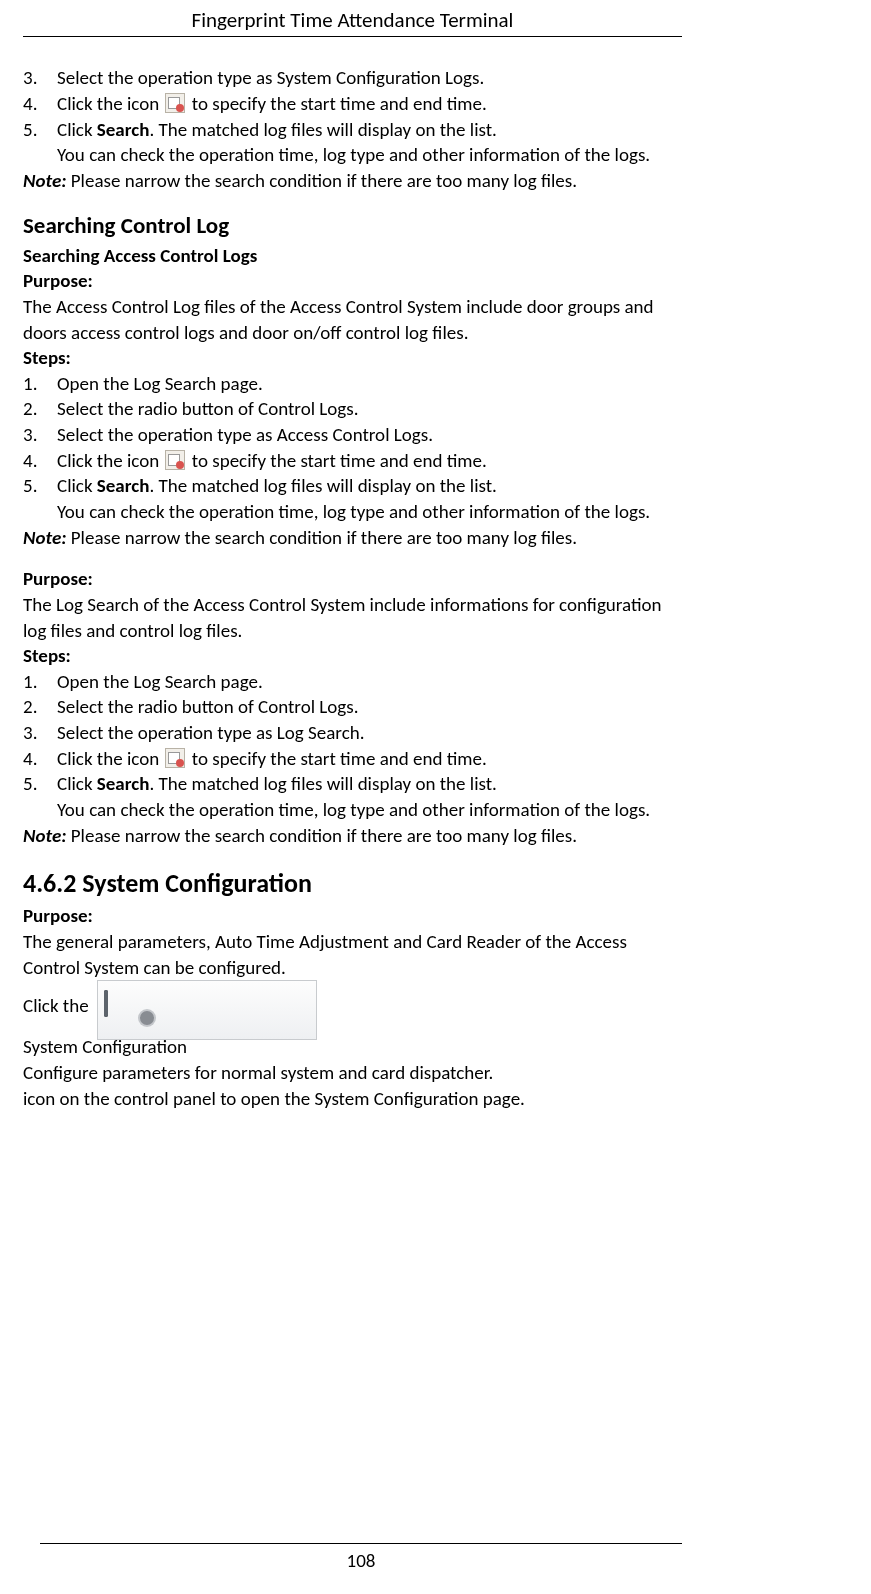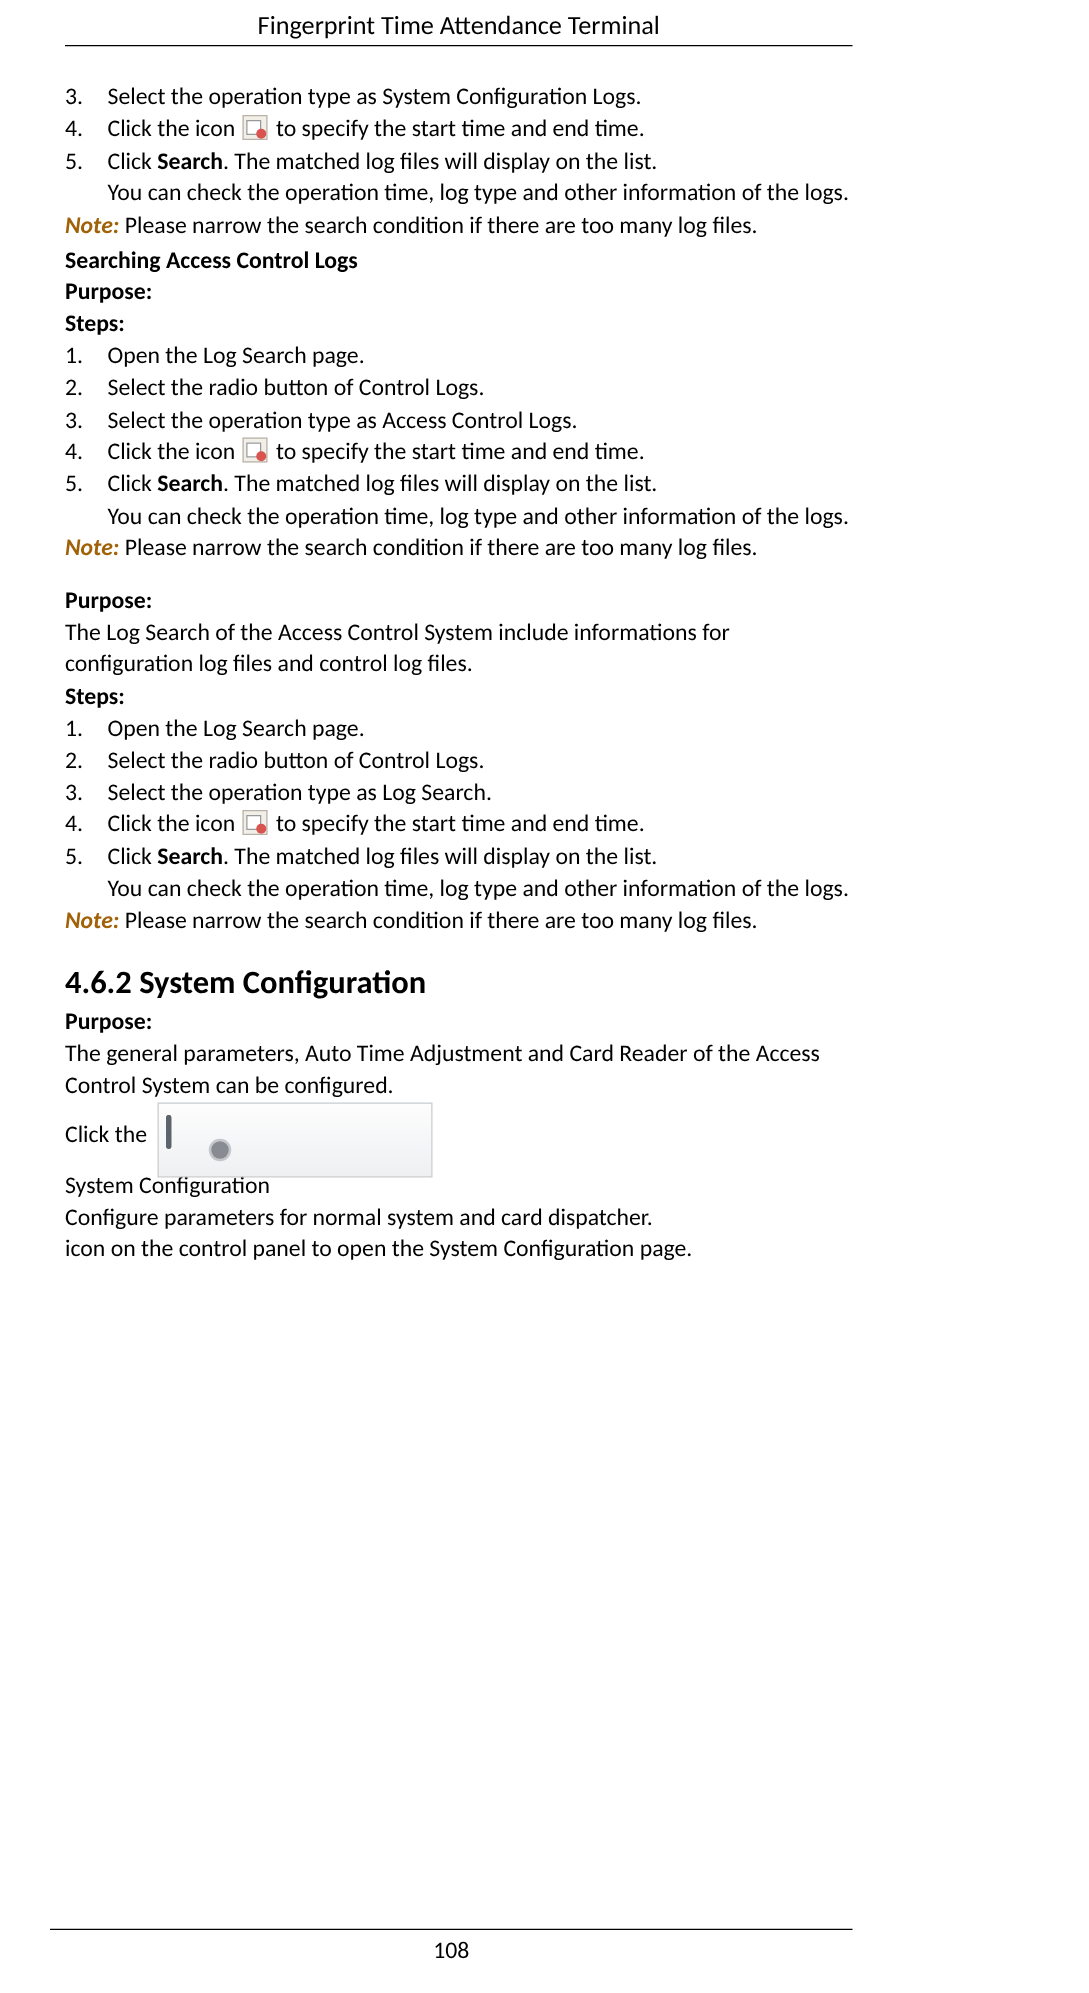--- a/index.html
+++ b/index.html
@@ -8,21 +8,21 @@
     color: #000;
     margin: 0;
     padding: 0;
     background: #fff;
     line-height: 1.35;
   }
   .page {
     width: 722px;
     min-height: 1594px;
     box-sizing: border-box;
-    padding: 0 40px 0 52px;
+    padding: 0 40px 0 23px;
     position: relative;
   }
   .header-title {
     text-align: center;
     font-size: 21px;
     padding-top: 6px;
     padding-bottom: 2px;
   }
   .hr {
     border: none;
@@ -73,21 +73,21 @@
   }
   .inline-icon::after {
     content: "";
     position: absolute;
     right: 0; bottom: 0;
     width: 8px; height: 8px;
     background: #d9534f;
     border-radius: 50%;
   }
   .note-label {
-    color: #a16207;
+    color: #000000;
     font-weight: bold;
     font-style: italic;
   }
   .bold { font-weight: bold; }
   .bolditalic { font-weight: bold; }
   .h-sub {
     font-weight: bold;
     font-size: 23px;
     margin-top: 16px;
     margin-bottom: 2px;
@@ -192,22 +192,24 @@
         <span>Click </span><span class="bold">Search</span><span>. The matched log files will display on the list.</span><br>
         <span>You can check the operation time, log type and other information of the logs.</span>
       </div>
     </div>
   </div>
   <p>
     <span class="note-label">Note:</span><span> Please narrow the search condition if there are too many log files.</span>
   </p>
 
   
+  <div class="h-sub">Searching Control Log</div>
   <div class="h-sub2">Searching Access Control Logs</div>
   <p class="bolditalic">Purpose:</p>
+  <p>The Access Control Log files of the Access Control System include door groups and doors access control logs and door on/off control log files.</p>
   <p class="bolditalic">Steps:</p>
   <div>
     <div class="ol-item">
       <div class="ol-num">1.</div>
       <div class="ol-body">Open the Log Search page.</div>
     </div>
     <div class="ol-item">
       <div class="ol-num">2.</div>
       <div class="ol-body">Select the radio button of Control Logs.</div>
     </div>

